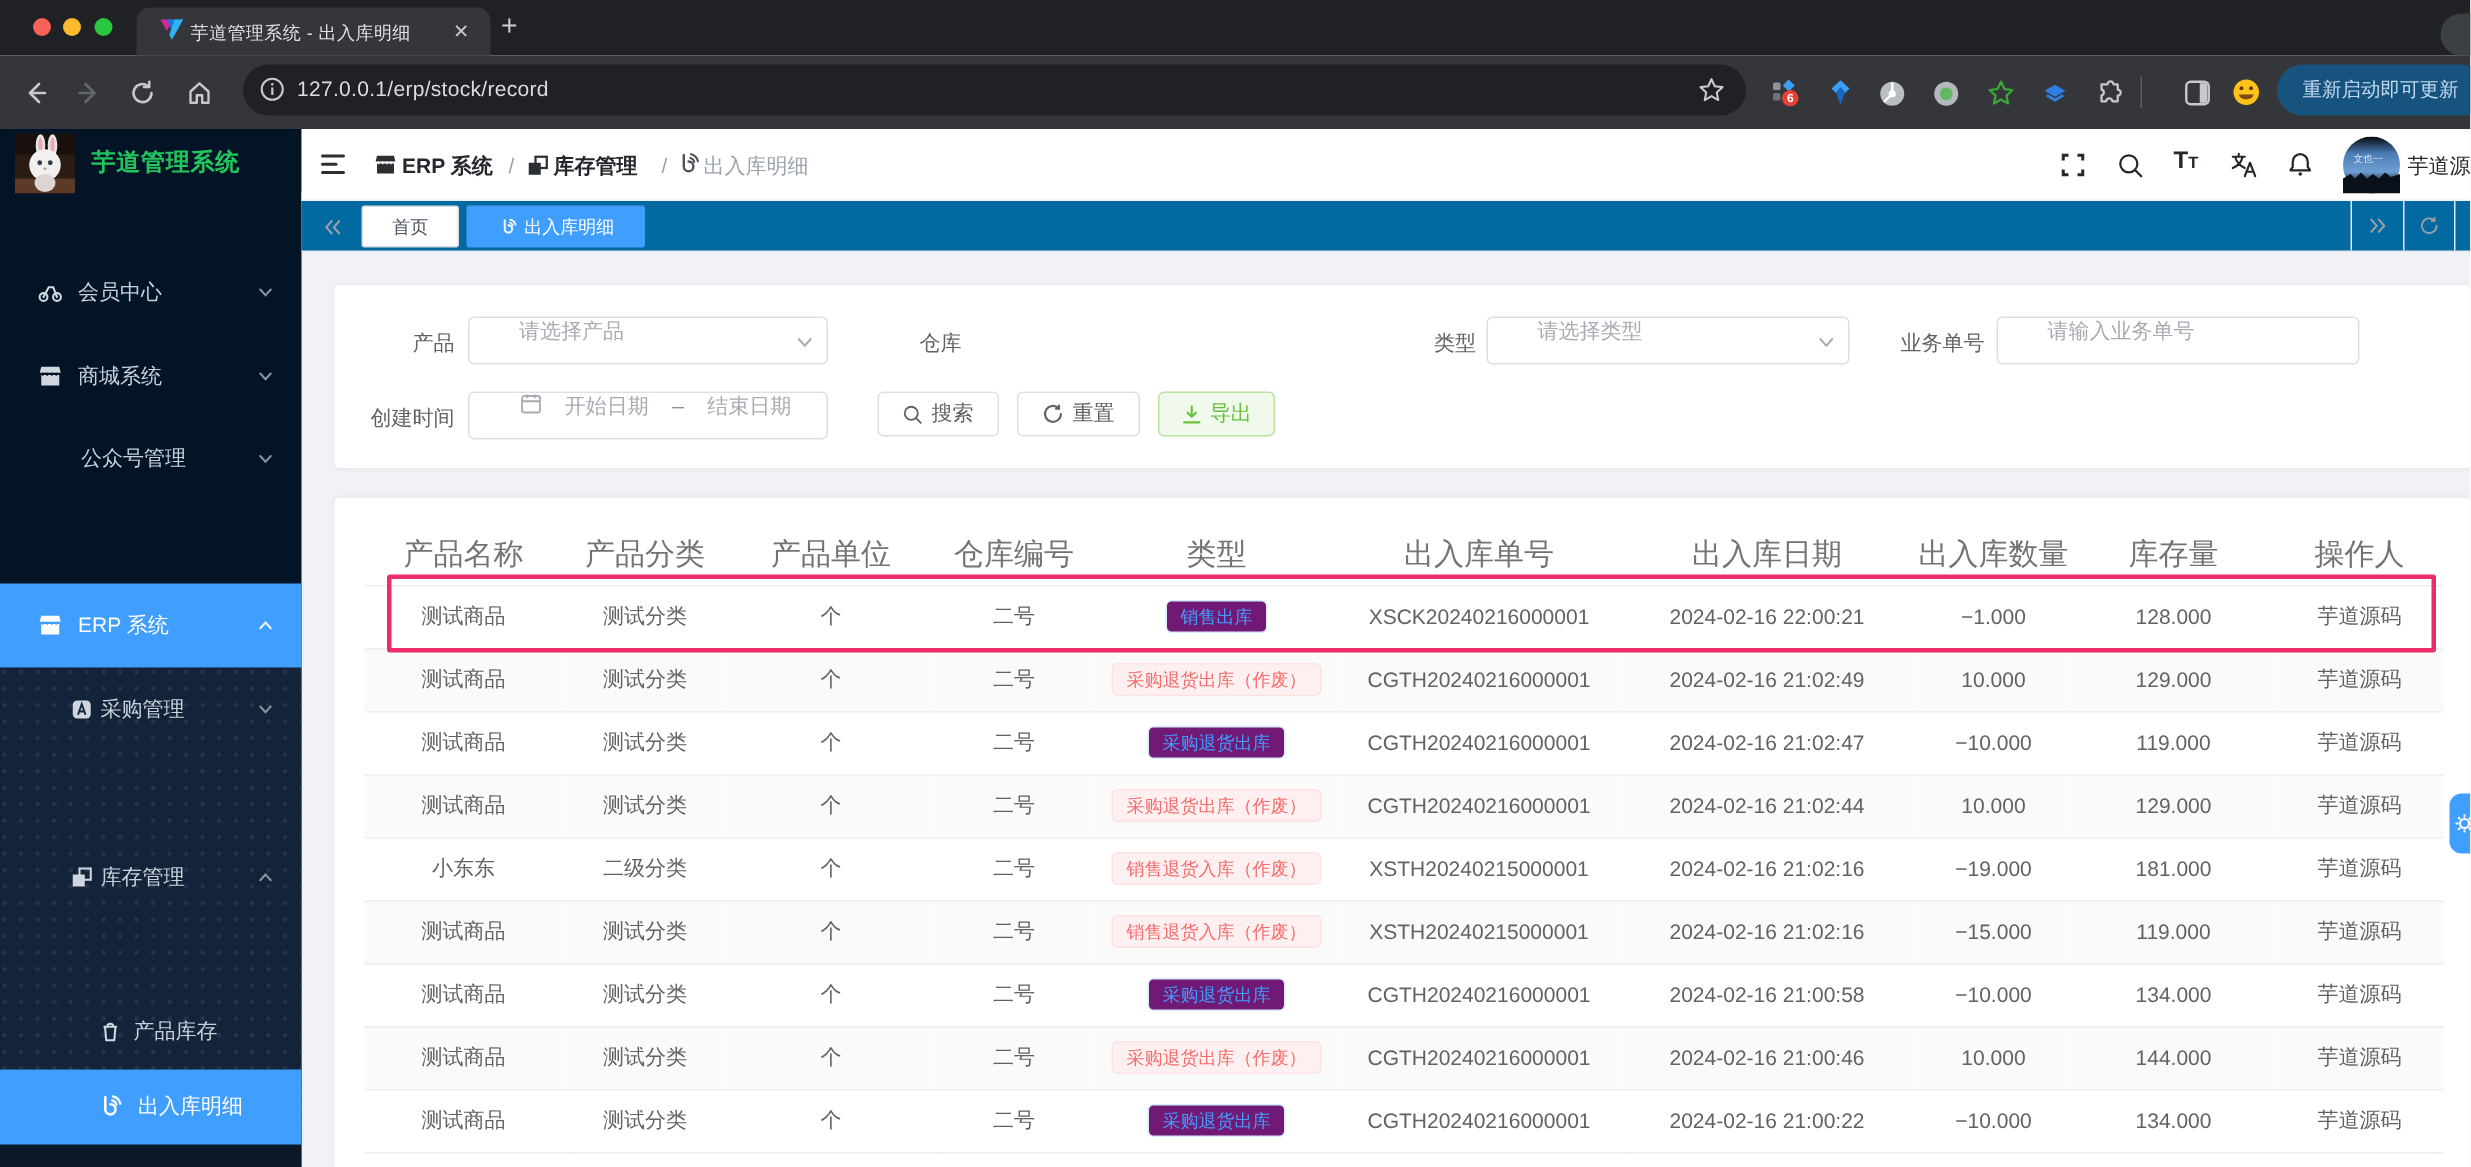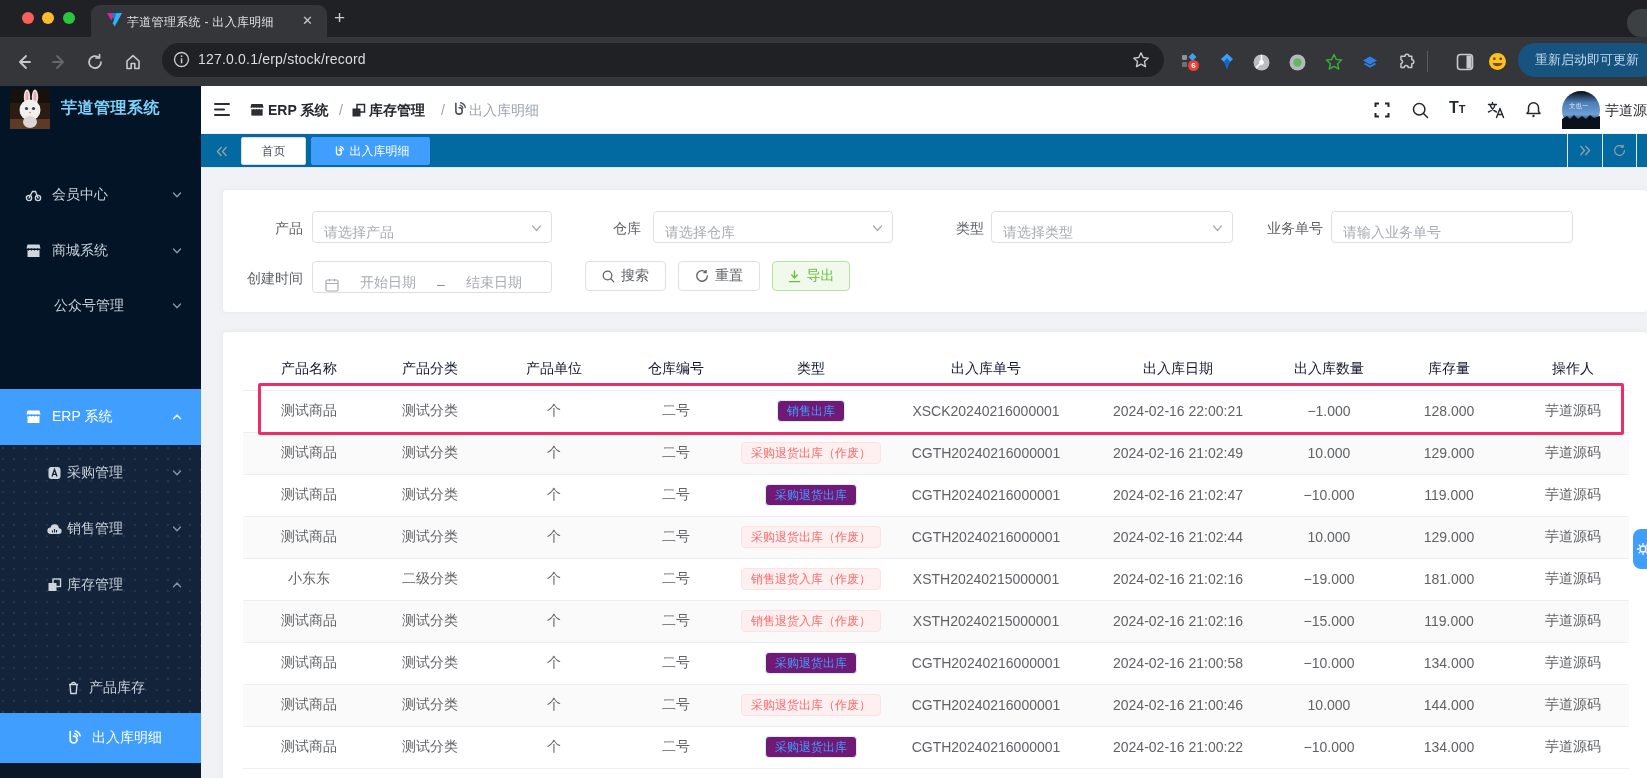--- a/index.html
+++ b/index.html
@@ -35,27 +35,27 @@
   
   #apphead { position:absolute; left:201px; top:86px; width:1446px; height:48px; background:#fff; border-bottom:1px solid #eef0f3; }
   #tabsrow { position:absolute; left:201px; top:134px; width:1446px; height:34px; background:#0369a1; border-bottom:1px solid #e4e7ea; }
   .vtag { position:absolute; top:3px; height:28px; border:1px solid #d8dce3; border-radius:2px; background:#fff; font-size:12px; color:#495060; display:flex; align-items:center; justify-content:center; }
   .vtag.act { background:#409eff; border-color:#409eff; color:#fff; }
   
   .card { position:absolute; left:222px; background:#fff; border:1px solid #e9ecf2; border-radius:4px; box-shadow:0 0 6px rgba(0,0,0,0.03); }
   #fcard { top:189px; width:1426px; height:124px; }
   #tcard { top:331px; width:1426px; height:460px; }
   .flabel { position:absolute; font-size:14px; color:#606266; text-align:right; white-space:nowrap; }
-  .finput { position:absolute; height:32px; border:1px solid #dcdfe6; border-radius:4px; background:#fff; font-size:14px; color:#a8abb2; display:flex; align-items:flex-end; }
+  .finput { position:absolute; height:32px; border:1px solid #dcdfe6; border-radius:4px; background:#fff; font-size:14px; color:#a8abb2; display:flex; align-items:flex-start;padding-left:22px; }
   .fbtn { position:absolute; height:30px; border:1px solid #dcdfe6; border-radius:4px; background:#fff; font-size:14px; color:#606266; display:flex; align-items:center; justify-content:center; gap:6px; }
   .fbtn.exp { background:#f0f9eb; border-color:#b8e3a1; color:#67c23a; }
   
   table { border-collapse:collapse; table-layout:fixed; }
   #dtable { position:absolute; left:20px; top:17px; width:1386px; }
-  #dtable th { height:41px;  font-size:14px; font-weight:500; color:#0f172a; text-align:center; border-bottom:1px solid #ebeef5; padding:0; }
+  #dtable th { height:41px;  font-size:20px; font-weight:500; color:#737373; text-align:center; border-bottom:1px solid #ebeef5; padding:0; }
   #dtable td { height:42px; font-size:14px; color:#606266; text-align:center; border-bottom:1px solid #ebeef5; padding:0; white-space:nowrap; }
   #dtable tr.stripe td { background:#fafafa; }
   .tag { display:inline-block; height:22px; line-height:20px; padding:0 9px; font-size:12px; border-radius:4px; }
   .tag.b { color:#409eff; background:#701a75; border:1px solid #d9ecff; }
   .tag.r { color:#f56c6c; background:#fef0f0; border:1px solid #fde2e2; }
   #pinkbox { position:absolute; left:258px; top:383px; width:1366px; height:52px; border:3px solid #ed2d68; border-radius:2px; z-index:9; }
   #floatbtn { position:absolute; left:1633px; top:529px; width:14px; height:40px; background:#409eff; border-radius:8px 0 0 8px; z-index:9; }
 </style>
 </head>
 <body>
@@ -195,30 +195,20 @@
     <div class="mi" style="top:359px;">
       <svg class="ic" style="left:47px" width="15" height="15" viewBox="0 0 15 15">
           <rect x="1.5" y="1.5" width="12" height="12" rx="3" fill="#cfd6de"></rect>
           <path d="M5 11 L7.5 4 L10 11 M6 8.8 H9" stroke="#13243a" stroke-width="1.3" fill="none"></path>
         </svg>
       <span class="txt" style="left:67px;">采购管理</span>
         <svg class="chev" width="10" height="10" viewBox="0 0 10 10">
           <path d="M1.5 3 L5 6.8 L8.5 3" stroke="#8a93a0" stroke-width="1.4" fill="none" stroke-linecap="round"></path>
         </svg>
       </div>
-    <div class="mi" style="top:415px;">
-      <svg class="ic" style="left:47px" width="15" height="15" viewBox="0 0 15 15">
-          <path d="M3.8 12.5 a3.3 3.3 0 0 1 -0.3 -6.6 a4.3 4.3 0 0 1 8.4 0.8 a2.9 2.9 0 0 1 -0.4 5.8 Z" fill="#cfd6de"></path>
-          <path d="M5.5 11 v-2 M7.5 11 v-3.5 M9.5 11 v-2.6" stroke="#13243a" stroke-width="1.1"></path>
-        </svg>
-      <span class="txt" style="left:67px;">销售管理</span>
-        <svg class="chev" width="10" height="10" viewBox="0 0 10 10">
-          <path d="M1.5 3 L5 6.8 L8.5 3" stroke="#8a93a0" stroke-width="1.4" fill="none" stroke-linecap="round"></path>
-        </svg>
-      </div>
     <div class="mi" style="top:471px;">
       <svg class="ic" style="left:47px" width="15" height="15" viewBox="0 0 15 15">
           <rect x="1.5" y="5.5" width="8" height="8" fill="#cfd6de"></rect>
           <rect x="6" y="1.5" width="7.5" height="7.5" fill="none" stroke="#cfd6de" stroke-width="1.4"></rect>
         </svg>
       <span class="txt" style="left:67px;">库存管理</span>
         <svg class="chev" width="10" height="10" viewBox="0 0 10 10">
           <path d="M1.5 6.8 L5 3 L8.5 6.8" stroke="#8a93a0" stroke-width="1.4" fill="none" stroke-linecap="round"></path>
         </svg>
       </div>
@@ -245,21 +235,21 @@
           <ellipse cx="17" cy="8" rx="3.2" ry="7.5" fill="#e8e3e2"></ellipse>
           <ellipse cx="17" cy="8" rx="1.4" ry="5.5" fill="#e8a8b4"></ellipse>
           <ellipse cx="25" cy="8" rx="3.2" ry="7.5" fill="#e8e3e2"></ellipse>
           <ellipse cx="25" cy="8" rx="1.4" ry="5.5" fill="#e8a8b4"></ellipse>
           <circle cx="20" cy="21" r="10.5" fill="#f2f0ef"></circle>
           <ellipse cx="20" cy="33" rx="7" ry="6" fill="#ddd5d3"></ellipse>
           <circle cx="16.5" cy="19.5" r="1.6" fill="#2c3e50"></circle>
           <circle cx="23.5" cy="19.5" r="1.6" fill="#2c3e50"></circle>
           <ellipse cx="20" cy="23.5" rx="1" ry="0.8" fill="#b98"></ellipse>
         </svg>
-      <span style="position:absolute;left:61px;top:12px;font-size:16px;font-weight:700;color:#7dd3fc;letter-spacing:0.5px;">芋道管理系统</span>
+      <span style="position:absolute;left:61px;top:12px;font-size:16px;font-weight:700;color:#22c55e;letter-spacing:0.5px;">芋道管理系统</span>
     </div>
   </div>
 
   <div id="apphead">
     <svg class="abs" style="left:13px;top:15px" width="17" height="17" viewBox="0 0 17 17">
         <rect x="0" y="2" width="16" height="2" rx="1" fill="#2b2f33"></rect>
         <rect x="0" y="7.5" width="11" height="2" rx="1" fill="#2b2f33"></rect>
         <rect x="0" y="13" width="16" height="2" rx="1" fill="#2b2f33"></rect>
       </svg>
     <svg class="abs" style="left:48px;top:16px" width="16" height="16" viewBox="0 0 17 17">
@@ -338,26 +328,20 @@
 
   <div class="card" id="fcard">
     <div class="flabel" style="left:20px;top:30px;width:60px;">产品</div>
     <div class="finput" style="left:89px;top:21px;width:240px;">
         <span style="margin-left:11px;">请选择产品</span>
       <svg style="position:absolute;right:9px;top:11px" width="11" height="11" viewBox="0 0 11 11">
           <path d="M1.5 3 L5.5 7.5 L9.5 3" stroke="#a8abb2" stroke-width="1.3" fill="none" stroke-linecap="round"></path>
         </svg>
       </div>
     <div class="flabel" style="left:349px;top:30px;width:69px;">仓库</div>
-    <div class="finput" style="left:430px;top:21px;width:240px;">
-        <span style="margin-left:11px;">请选择仓库</span>
-      <svg style="position:absolute;right:9px;top:11px" width="11" height="11" viewBox="0 0 11 11">
-          <path d="M1.5 3 L5.5 7.5 L9.5 3" stroke="#a8abb2" stroke-width="1.3" fill="none" stroke-linecap="round"></path>
-        </svg>
-      </div>
     <div class="flabel" style="left:689px;top:30px;width:72px;">类型</div>
     <div class="finput" style="left:768px;top:21px;width:242px;">
         <span style="margin-left:11px;">请选择类型</span>
       <svg style="position:absolute;right:9px;top:11px" width="11" height="11" viewBox="0 0 11 11">
           <path d="M1.5 3 L5.5 7.5 L9.5 3" stroke="#a8abb2" stroke-width="1.3" fill="none" stroke-linecap="round"></path>
         </svg>
       </div>
     <div class="flabel" style="left:980px;top:30px;width:120px;">业务单号</div>
     <div class="finput" style="left:1108px;top:21px;width:242px;">
         <span style="margin-left:11px;">请输入业务单号</span>

